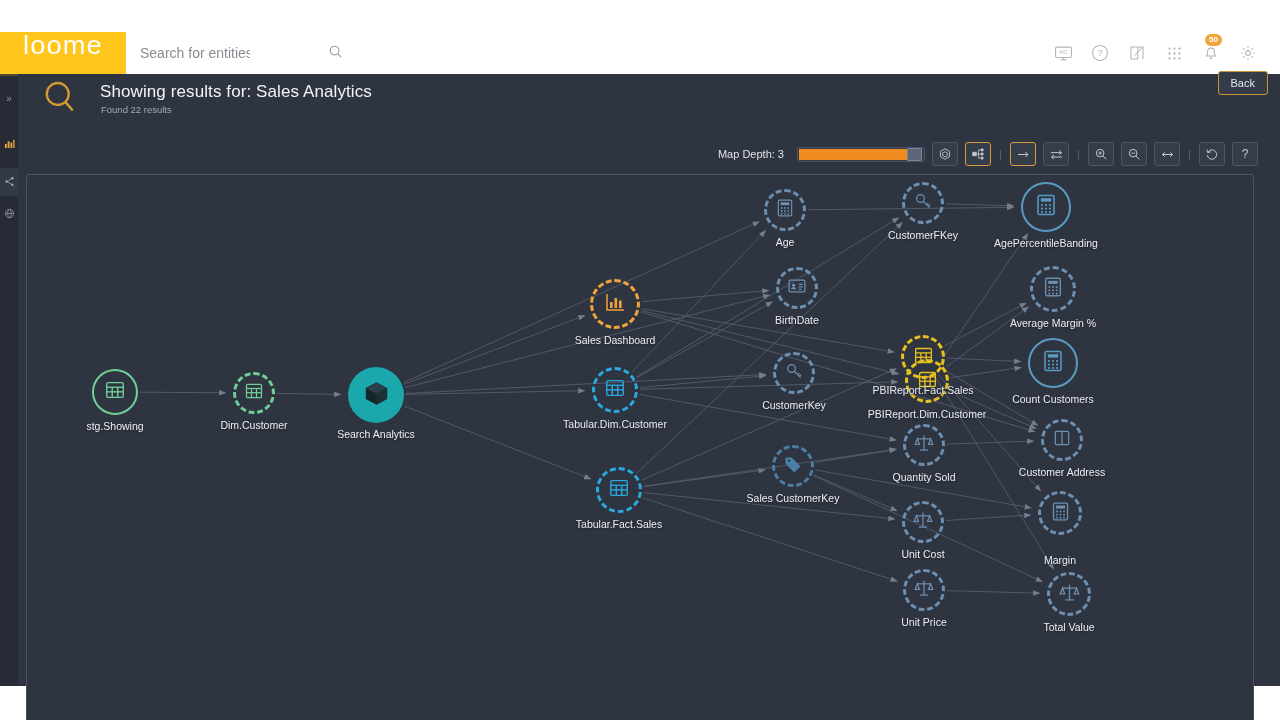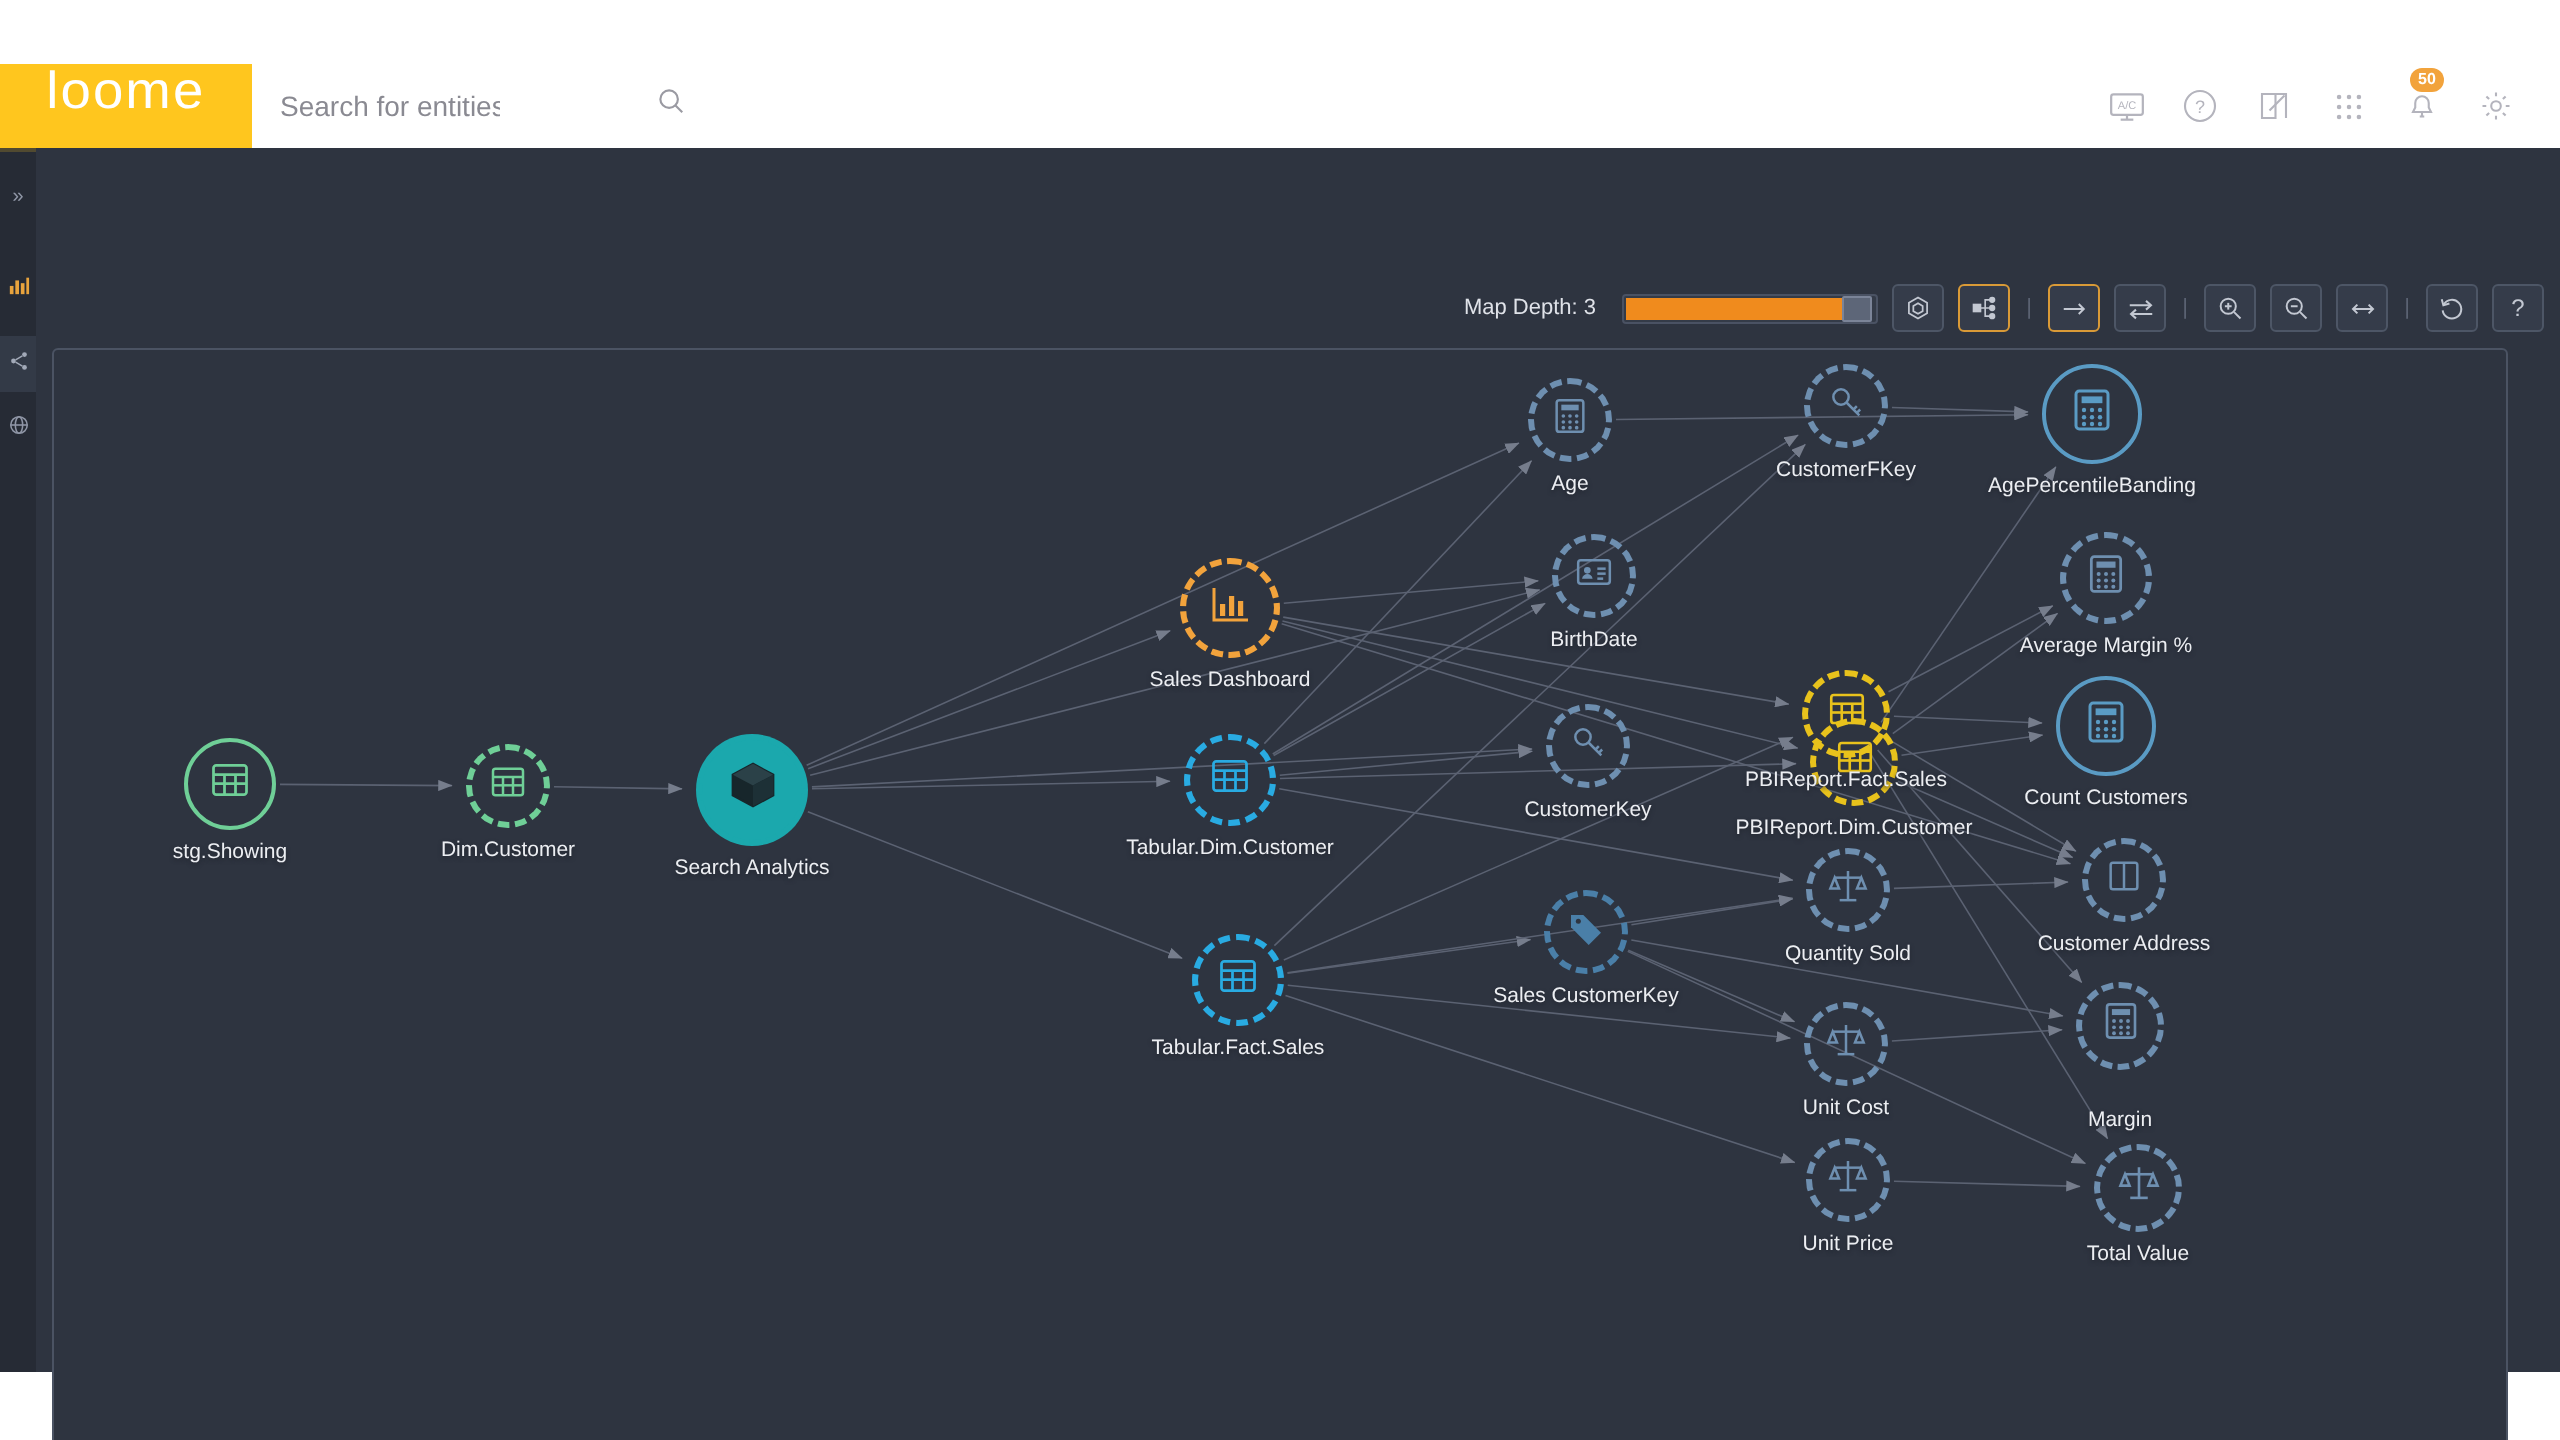--- a/index.html
+++ b/index.html
@@ -85,21 +85,21 @@
     border:1px solid #C9912F; border-radius:3px;
     background:#343b49; color:#e6e8ec;
     font-size:11px; padding:5px 12px; cursor:pointer;
     font-family:"Liberation Sans", sans-serif;
   }
 
   
   .toolbar{
     position:absolute; top:62px; left:18px; width:1262px; height:36px;
     display:flex; align-items:center; justify-content:flex-end;
-    padding-right:8px; gap:7px;
+    padding-right:22px; gap:7px;
   }
   .depth-label{ font-size:11px; color:#dfe2e8; margin-right:6px; }
   .slider{
     width:128px; height:15px; background:#343b48;
     border:1px solid #4a5263; border-radius:2px; position:relative;
     cursor:pointer;
   }
   .slider-fill{
     position:absolute; left:1px; top:1px; height:11px; width:108px;
     background:#F08B1D;
@@ -233,20 +233,31 @@
       <span>
         <svg width="11" height="11" viewBox="0 0 24 24" fill="none" stroke="#8f96a6" stroke-width="1.7">
           <circle cx="12" cy="12" r="9"></circle>
             <ellipse cx="12" cy="12" rx="4" ry="9"></ellipse>
             <line x1="3" y1="12" x2="21" y2="12"></line>
         </svg>
       </span>
     </div>
   </div>
 
+  <div class="results-head">
+    <span class="res-glass">
+      <svg width="36" height="36" viewBox="0 0 24 24" fill="none" stroke="#D39A34" stroke-width="1.6">
+        <circle cx="10.5" cy="10" r="7.3"></circle>
+          <line x1="15.7" y1="15.4" x2="20.5" y2="21"></line>
+      </svg>
+    </span>
+    <div class="res-title">Showing results for: Sales Analytics</div>
+    <div class="res-sub">Found 22 results</div>
+    <button class="back-btn">Back</button>
+  </div>
 
   <div class="toolbar">
     <span class="depth-label">Map Depth: 3</span>
     <div class="slider">
       <div class="slider-fill"></div>
       <div class="slider-knob"></div>
     </div>
 
     <div class="tbtn">
       <svg width="14" height="14" viewBox="0 0 24 24" fill="none" stroke="#c3c8d2" stroke-width="1.5">

